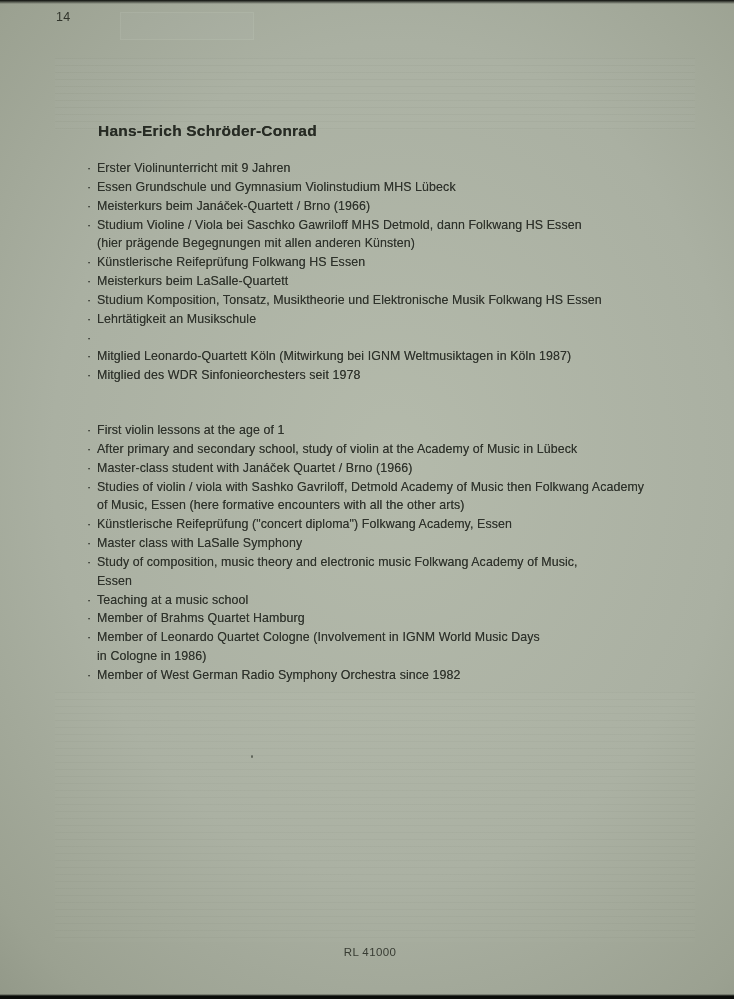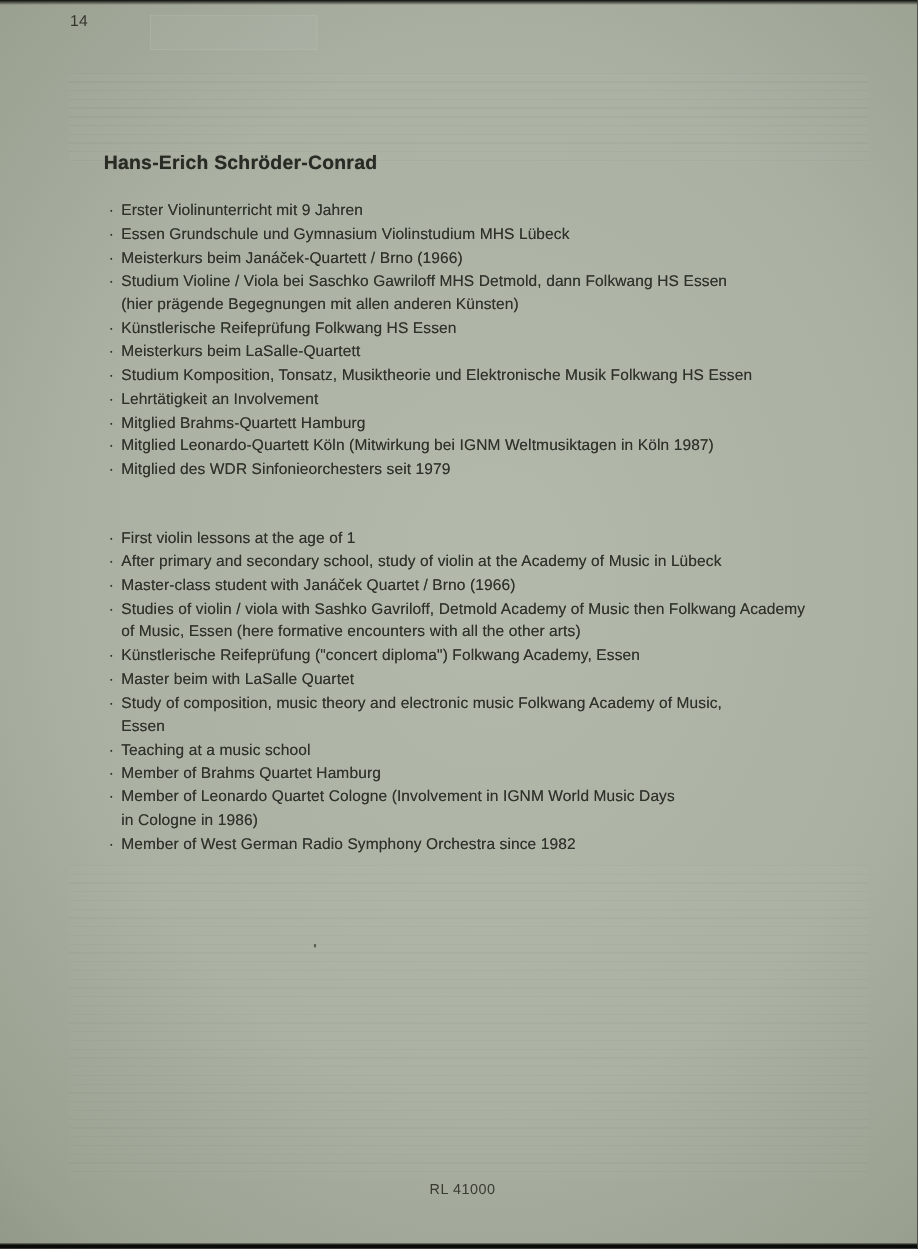--- a/index.html
+++ b/index.html
@@ -16,21 +16,21 @@
   }
   .edge-strip { position: absolute; left: 0; width: 734px; background: #0e100d; }
   #edge-top { top: 0; height: 4px; background: linear-gradient(to bottom, #0a0c09, rgba(14,16,13,0)); }
   #edge-bottom { bottom: 0; height: 5px; background: linear-gradient(to top, #0a0c09 60%, rgba(14,16,13,0)); }
 
   #page-number {
     position: absolute; left: 56px; top: 10px;
     font-size: 12.5px; letter-spacing: 0.3px; color: #31352c;
   }
   #title {
-    position: absolute; left: 83px; top: 122px;
+    position: absolute; left: 98px; top: 122px;
     font-size: 15.5px; font-weight: bold; letter-spacing: 0.2px;
     color: #272b24; white-space: nowrap;
     text-shadow: 0 0 0.6px rgba(39,43,36,0.7);
   }
   .bio-list { position: absolute; left: 87px; }
   #german-list  { top: 159px; }
   #english-list { top: 421px; }
   .line {
     display: flex; align-items: baseline;
     line-height: 18.85px; font-size: 12.4px;
@@ -106,33 +106,32 @@
       <div class="line">
         <span class="bullet">·</span>
         <span>Meisterkurs beim LaSalle-Quartett</span>
       </div>
       <div class="line">
         <span class="bullet">·</span>
         <span>Studium Komposition, Tonsatz, Musiktheorie und Elektronische Musik Folkwang HS Essen</span>
       </div>
       <div class="line">
         <span class="bullet">·</span>
-        <span>Lehrtätigkeit an Involvement</span>
+        <span>Lehrtätigkeit an Musikschule</span>
       </div>
       <div class="line">
         <span class="bullet">·</span>
-        <span>Mitglied Brahms-Quartett Hamburg</span>
       </div>
       <div class="line">
         <span class="bullet">·</span>
         <span>Mitglied Leonardo-Quartett Köln (Mitwirkung bei IGNM Weltmusiktagen in Köln 1987)</span>
       </div>
       <div class="line">
         <span class="bullet">·</span>
-        <span>Mitglied des WDR Sinfonieorchesters seit 1979</span>
+        <span>Mitglied des WDR Sinfonieorchesters seit 1978</span>
       </div>
     </div>
 
   <div id="english-list" class="bio-list">
       <div class="line">
         <span class="bullet">·</span>
         <span>First violin lessons at the age of 1</span>
       </div>
       <div class="line">
         <span class="bullet">·</span>
@@ -149,21 +148,21 @@
       <div class="line">
         <span class="bullet"></span>
         <span>of Music, Essen (here formative encounters with all the other arts)</span>
       </div>
       <div class="line">
         <span class="bullet">·</span>
         <span>Künstlerische Reifeprüfung ("concert diploma") Folkwang Academy, Essen</span>
       </div>
       <div class="line">
         <span class="bullet">·</span>
-        <span>Master beim with LaSalle Quartet</span>
+        <span>Master class with LaSalle Symphony</span>
       </div>
       <div class="line">
         <span class="bullet">·</span>
         <span>Study of composition, music theory and electronic music Folkwang Academy of Music,</span>
       </div>
       <div class="line">
         <span class="bullet"></span>
         <span>Essen</span>
       </div>
       <div class="line">

